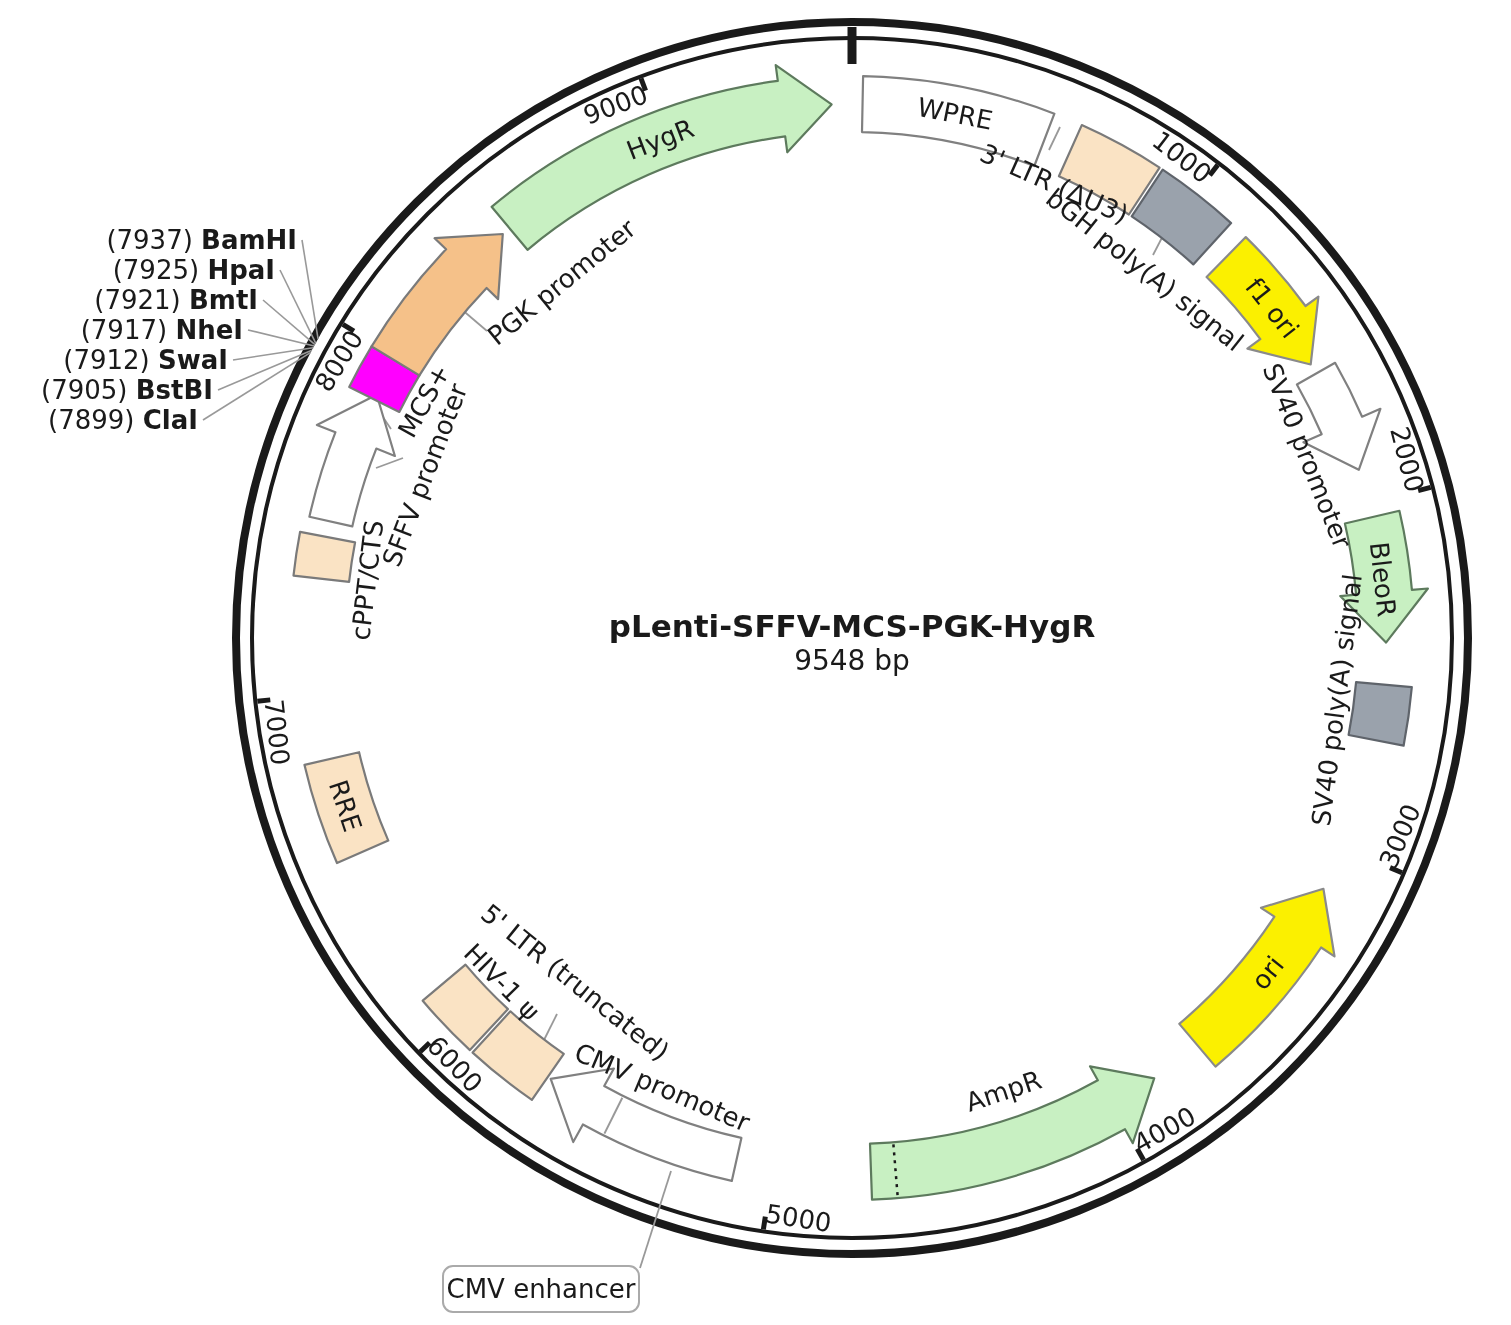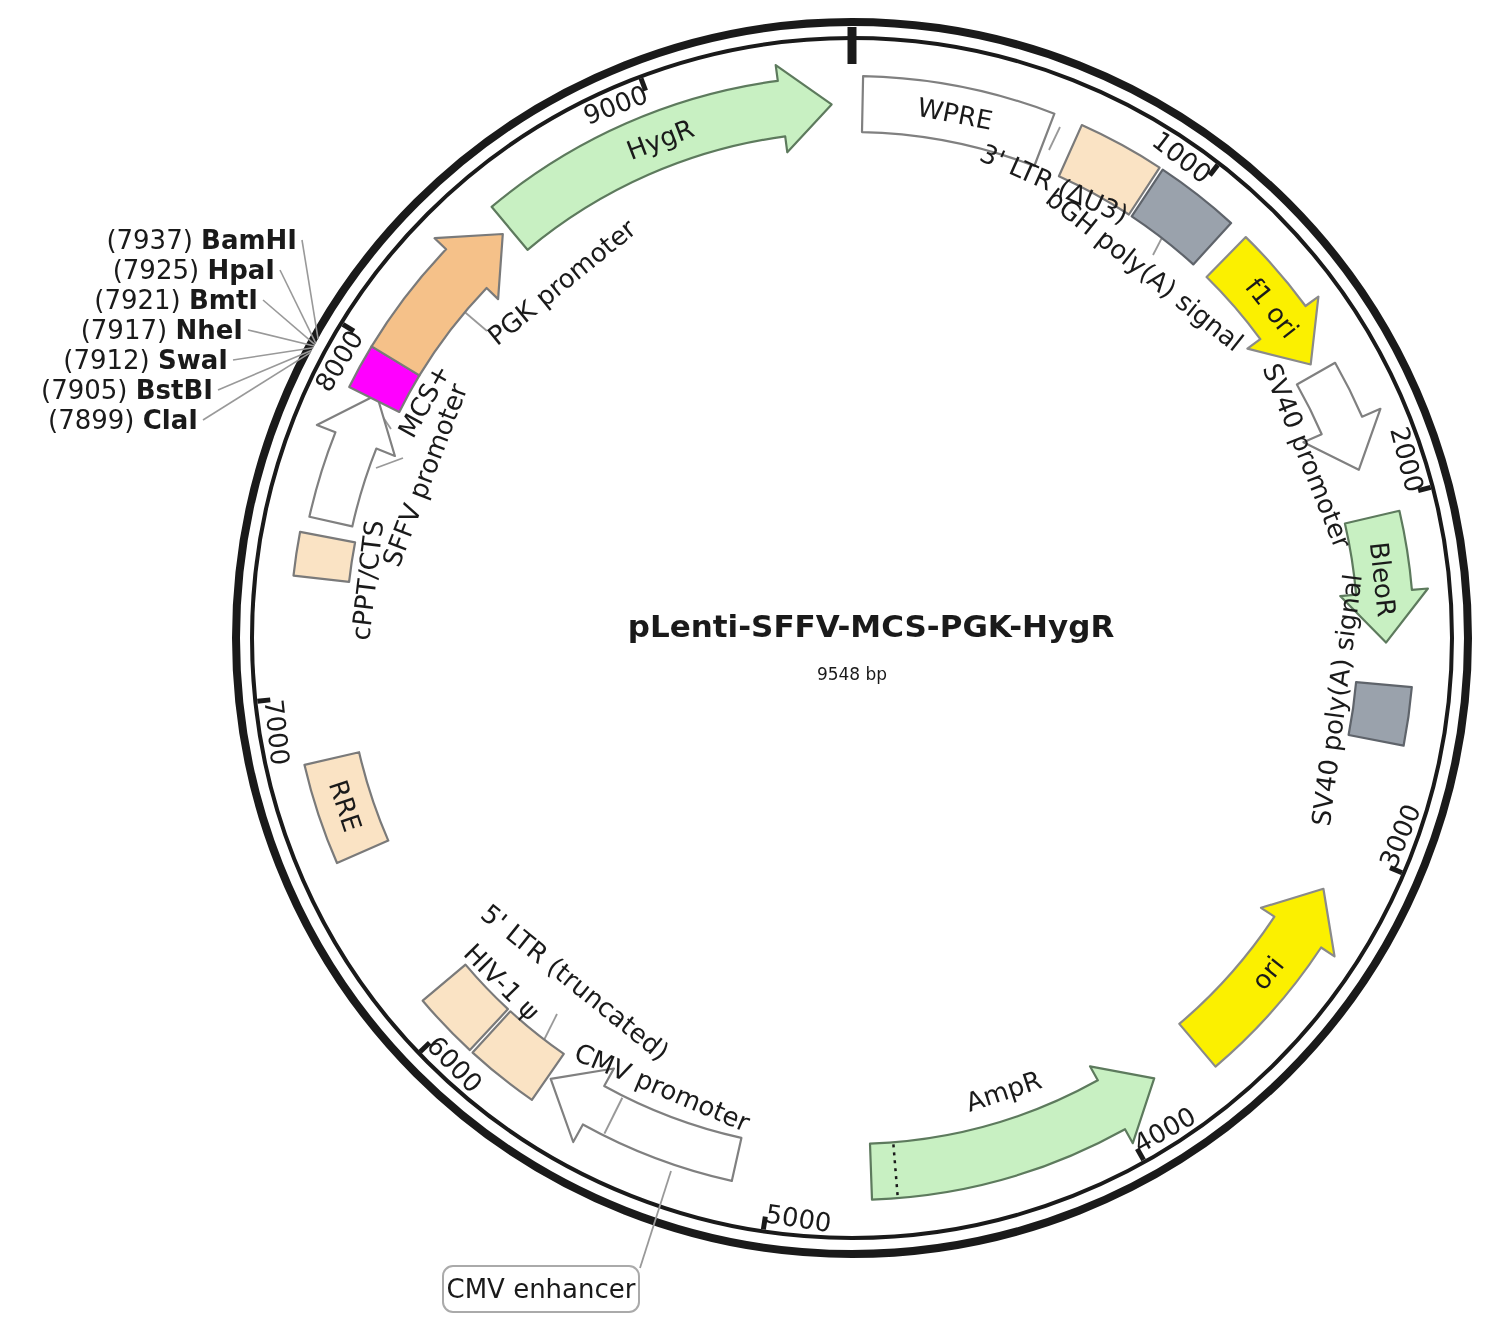--- a/index.html
+++ b/index.html
@@ -1,22 +1,22 @@
 <!DOCTYPE html>
 <html><head>
 <meta charset="utf-8">
 <style>
   html,body{margin:0;padding:0;background:#ffffff;}
   .canvas{position:relative;width:1511px;height:1325px;background:#ffffff;overflow:hidden;
           font-family:"DejaVu Sans", sans-serif;}
   svg{position:absolute;left:0;top:0;}
   .center-title{position:absolute;left:852px;top:608px;transform:translateX(-50%);
-    font-size:31px;font-weight:bold;color:#1a1a1a;white-space:nowrap;margin-left:19px;}
-  .center-size{position:absolute;left:852px;top:664px;transform:translateX(-50%);
-    font-size:17px;color:#1a1a1a;white-space:nowrap;}
+    font-size:31px;font-weight:bold;color:#1a1a1a;white-space:nowrap;}
+  .center-size{position:absolute;left:852px;top:644px;transform:translateX(-50%);
+    font-size:28px;color:#1a1a1a;white-space:nowrap;}
 </style>
 </head>
 <body>
 
 <div class="canvas">
   <svg id="map" width="1511" height="1325" viewBox="0 0 1511 1325">
       <circle cx="852" cy="638" r="616" fill="none" stroke="#1a1a1a" stroke-width="8"></circle>
       <circle cx="852" cy="638" r="600" fill="none" stroke="#1a1a1a" stroke-width="4"></circle>
       <line x1="852" y1="27" x2="852" y2="64" stroke="#1a1a1a" stroke-width="9"></line>
       <line x1="1217.7281109488395" y1="164.87533475647956" x2="1209.777499841256" y2="175.1606535661213" stroke="#1a1a1a" stroke-width="5"></line>

